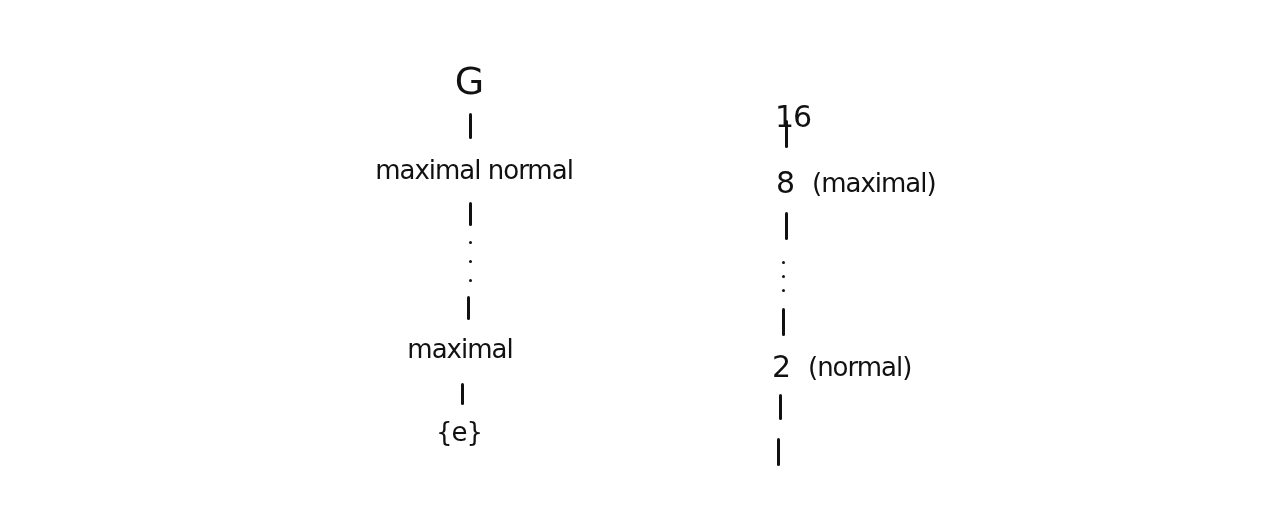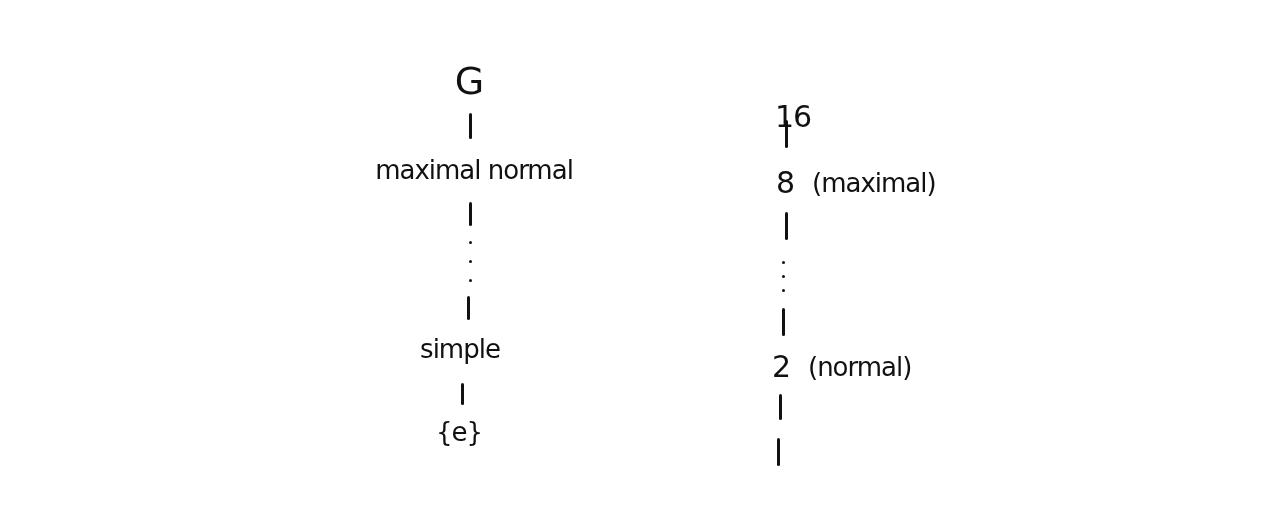--- a/index.html
+++ b/index.html
@@ -17,21 +17,21 @@
 
 <div>
   <div class="lbl" style="left:469px; top:62px; font-size:38px;">G</div>
   <div class="bar" style="left:469px; top:113px; height:26px;"></div>
   <div class="lbl" style="left:474px; top:157px;">maximal normal</div>
   <div class="bar" style="left:469px; top:202px; height:24px;"></div>
   <div class="dot" style="left:469px; top:241px;"></div>
   <div class="dot" style="left:469px; top:260px;"></div>
   <div class="dot" style="left:469px; top:279px;"></div>
   <div class="bar" style="left:467px; top:296px; height:24px;"></div>
-  <div class="lbl" style="left:460px; top:336px;">simple</div>
+  <div class="lbl" style="left:460px; top:336px;">maximal</div>
   <div class="bar" style="left:461px; top:383px; height:22px;"></div>
   <div class="lbl" style="left:459px; top:419px;">{e}</div>
 </div>
 
 <div>
   <div class="lbl left num" style="left:775px; top:72px;margin-top:30px;">16</div>
   <div class="bar" style="left:785px; top:120px; height:28px;"></div>
   <div class="lbl left num" style="left:776px; top:168px;">8</div>
   <div class="lbl left" style="left:812px; top:170px;text-align:center;">(maximal)</div>
   <div class="bar" style="left:785px; top:212px; height:28px;"></div>

